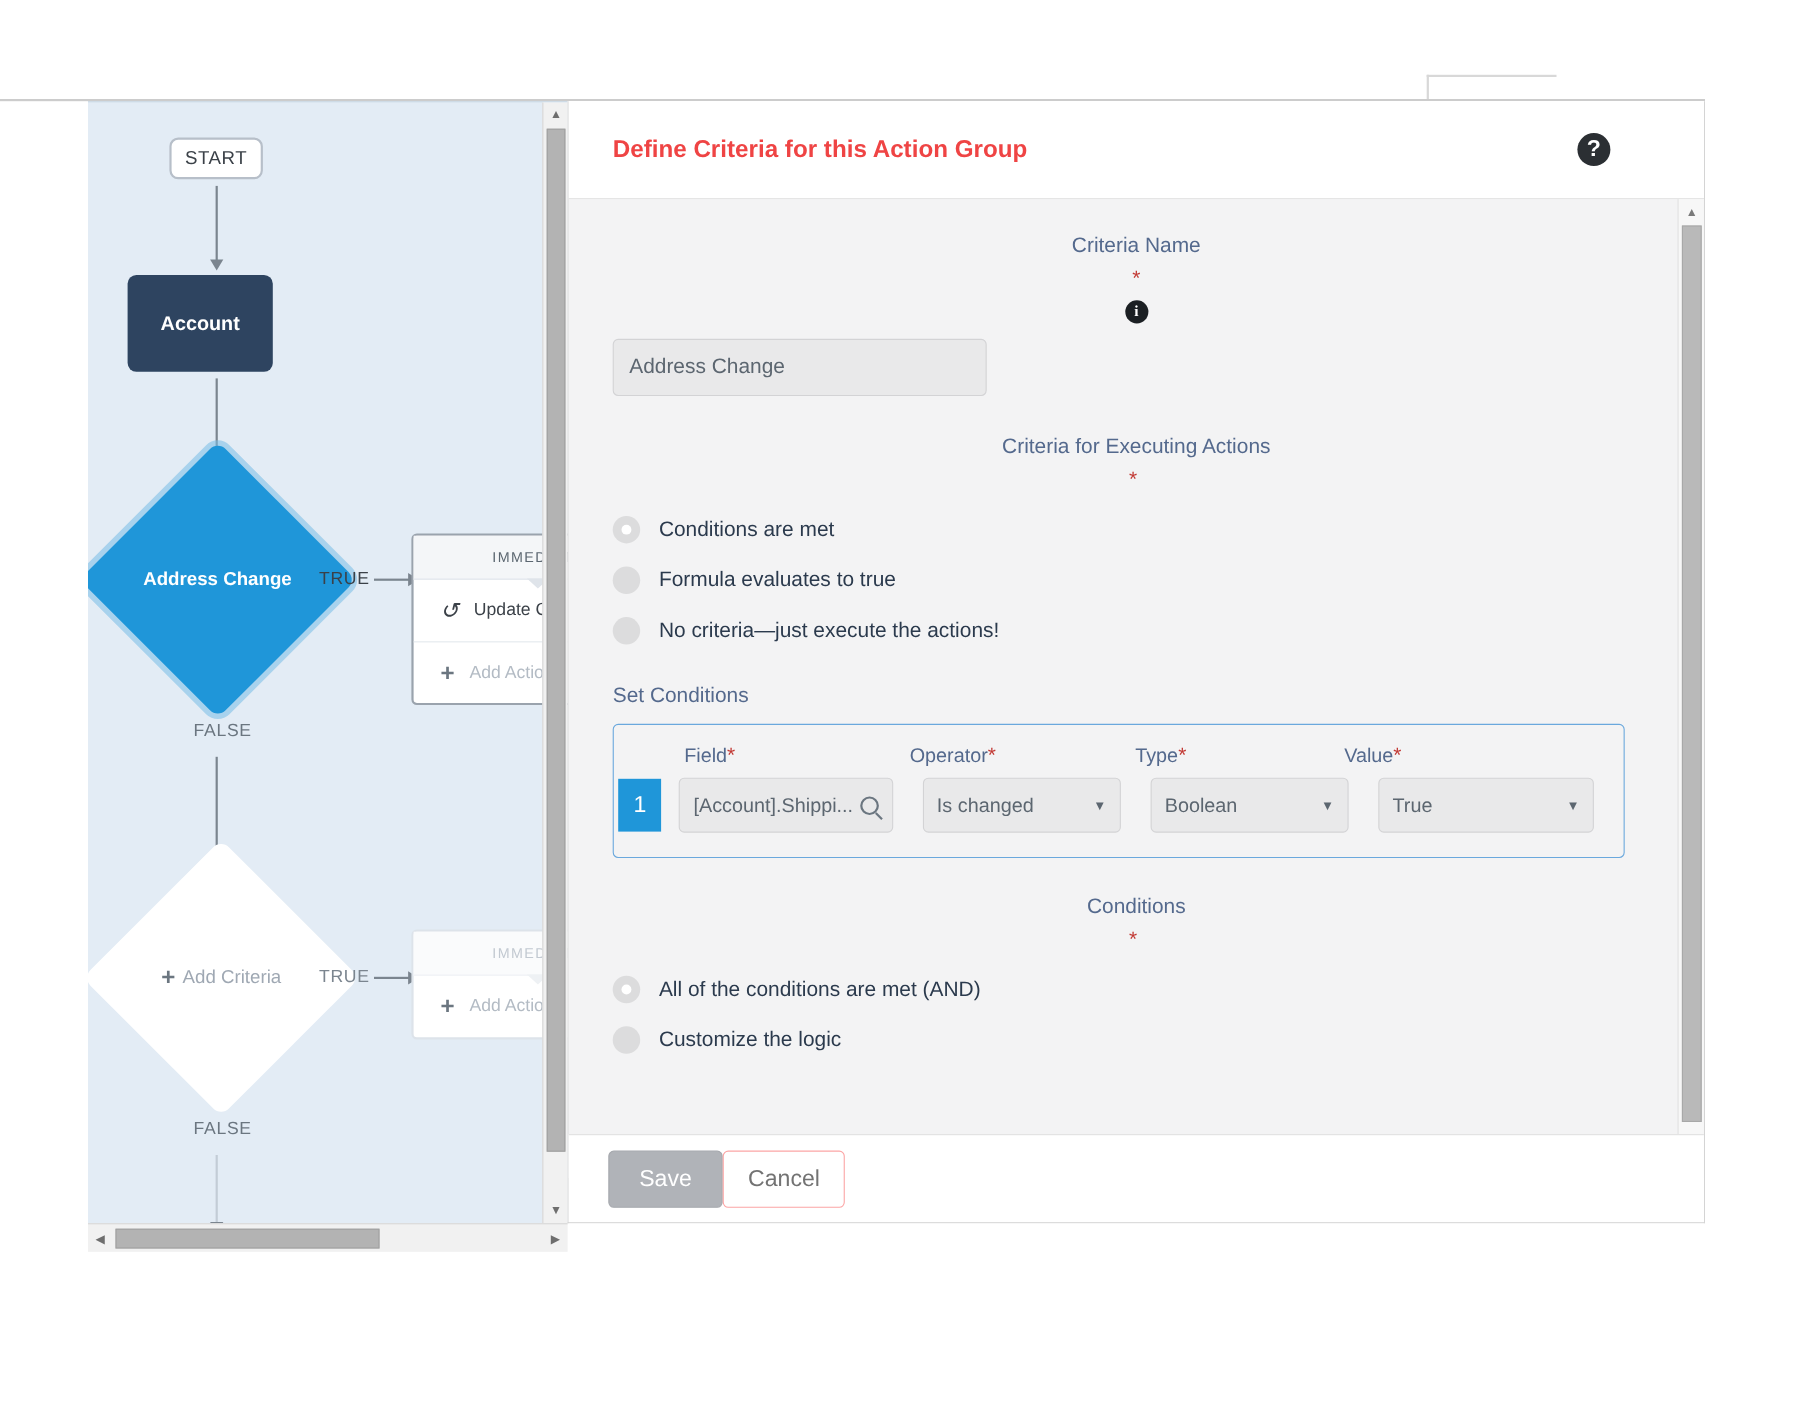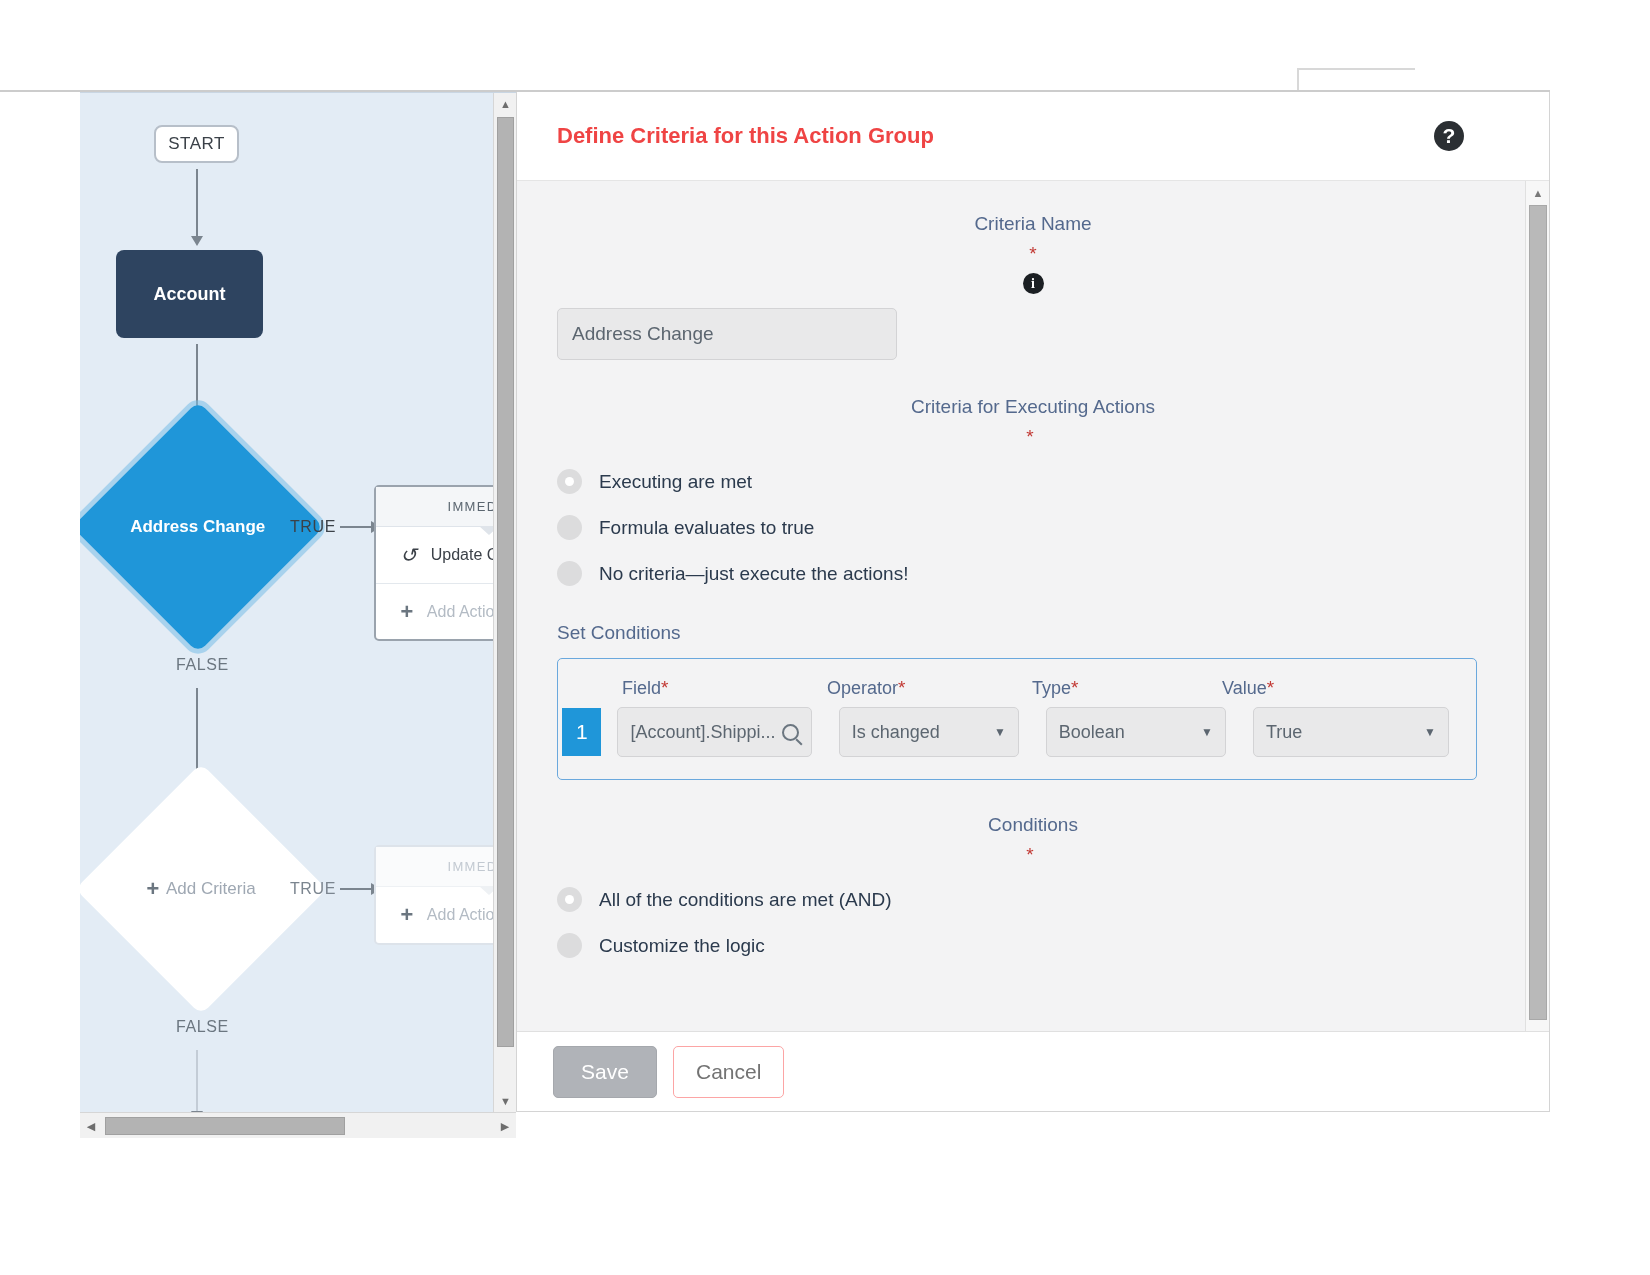--- a/index.html
+++ b/index.html
@@ -34,21 +34,21 @@
   }
   .canvas-inner { position: relative; width: 100%; height: 100%; }
 
   .node-start {
     position: absolute; left: 74px; top: 32px; width: 85px; height: 38px;
     background: #fff; border: 2px solid #b7bfc9; border-radius: 8px;
     display: flex; align-items: center; justify-content: center;
     font-size: 17px; letter-spacing: .5px; color: #3b4148;
   }
   .node-object {
-    position: absolute; left: 36px; top: 157px; width: 147px; height: 88px;
+    position: absolute; left: 36px; top: 157px; width: 132px; height: 88px;
     background: #2e4460; border-radius: 8px;
     display: flex; align-items: center; justify-content: center;
     color: #fff; font-size: 18px; font-weight: bold;
   }
   .diamond {
     position: absolute; width: 178px; height: 178px;
     transform: rotate(45deg);
     display: flex; align-items: center; justify-content: center;
   }
   .diamond > span {
@@ -235,21 +235,21 @@
     position: relative; flex: 0 0 auto;
   }
   .mag::after {
     content:""; position:absolute; right:-6px; bottom:-4px;
     width: 8px; height: 2px; background:#6b7680; transform: rotate(45deg);
   }
 
   .dlg-foot {
     position: absolute; left: 0; bottom: 0; width: 100%; height: 80px;
     background: #fff; border-top: 1px solid #e0e0e0;
-    display:flex; align-items:center; gap: 16px; padding-left: 36px;
+    display:flex; align-items:center; padding-left: 36px;
   }
   .btn {
     height: 52px; min-width: 104px; border-radius: 5px; font-size: 21px;
     display:flex; align-items:center; justify-content:center; padding: 0 22px;
   }
   .btn-save { background: #b0b3b8; color:#fff; border: 1px solid #a5a8ad; }
   .btn-cancel { background: #fff; color:#737373; border: 1px solid #fca5a5; }
 </style>
 </head>
 <body>
@@ -356,21 +356,21 @@
         <span>Address Change</span>
       </div>
 
       <div class="fld-label" style="margin-top:36px;">
         <span>Criteria for Executing Actions</span>
         <span class="req" style="margin-left:-6px;">*</span>
       </div>
 
       <div class="radio-row">
         <span class="radio on"></span>
-        <span class="radio-lbl">Executing are met</span>
+        <span class="radio-lbl">Conditions are met</span>
       </div>
       <div class="radio-row">
         <span class="radio"></span>
         <span class="radio-lbl">Formula evaluates to true</span>
       </div>
       <div class="radio-row">
         <span class="radio"></span>
         <span class="radio-lbl">No criteria—just execute the actions!</span>
       </div>
 

